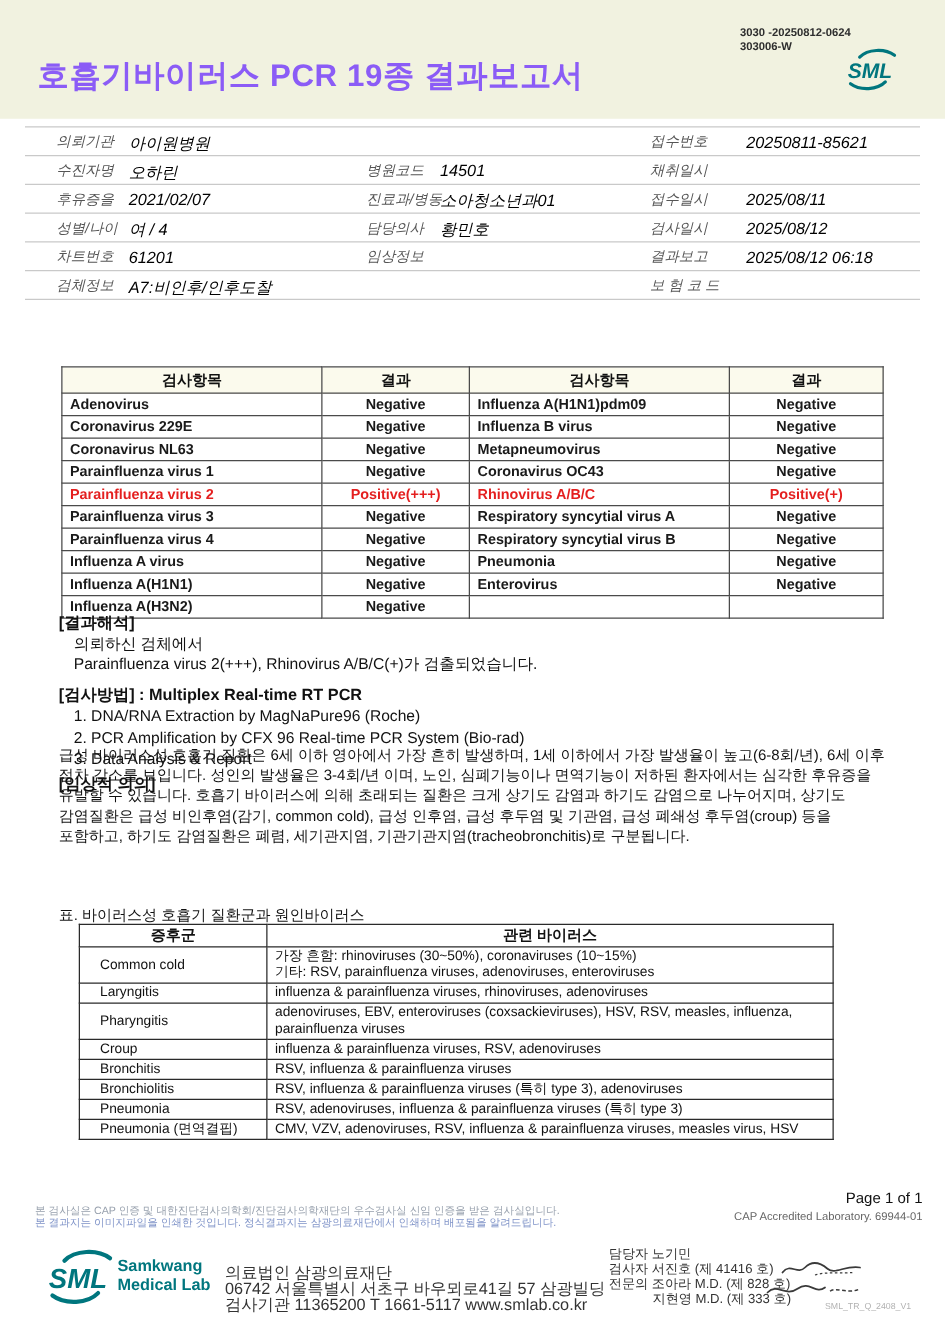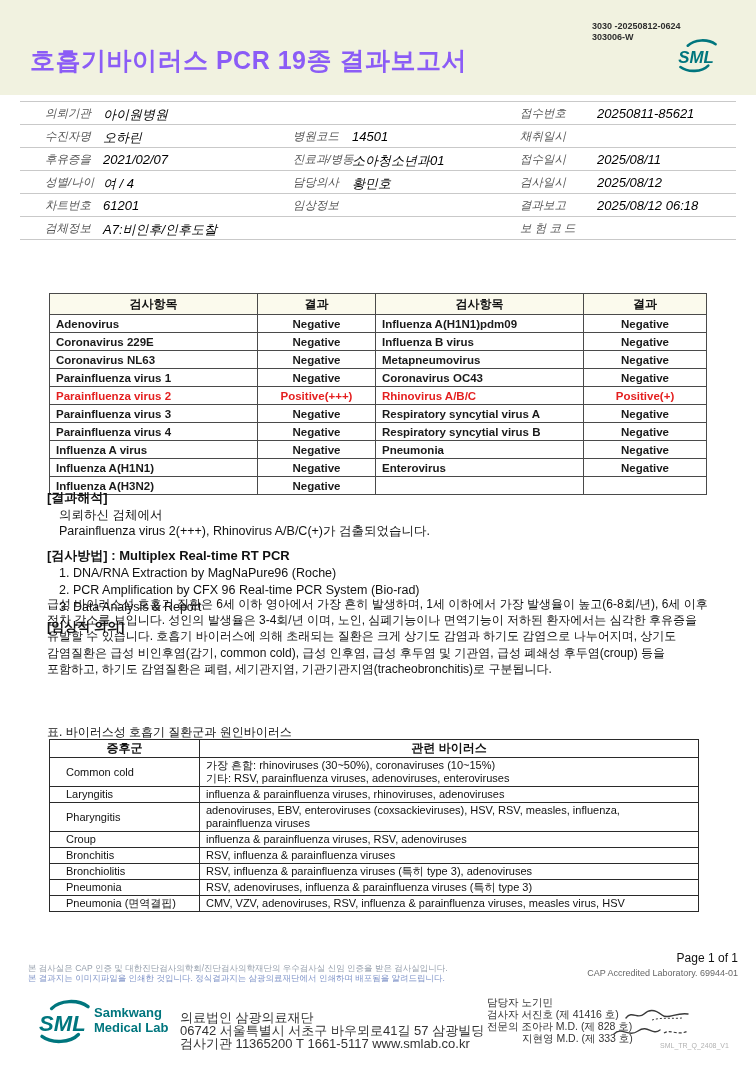--- a/index.html
+++ b/index.html
@@ -30,21 +30,21 @@
   .rtable td.name { text-align:left; padding:0 4px 0 6px; }
   .rtable td.res { text-align:center; }
   .c1{width:208px}.c2{width:118px}.c3{width:208px}.c4{width:123px}
   .pos { color:#e41f1f !important; }
   
   .sec-head { position:absolute; left:47px; font-size:13px; font-weight:bold; color:#111; }
   .sec-line { position:absolute; left:59px; font-size:12.5px; color:#111; }
   .clinical-body { position:absolute; left:47px; top:596px; width:672px; font-size:12px; line-height:16.2px; white-space:pre-line; color:#111; }
   .tbl-caption { position:absolute; left:47px; top:724px; font-size:12px; color:#111; }
   
-  .dtable { position:absolute; left:49px; top:739px; width:650px; }
+  .dtable { position:absolute; left:63px; top:739px; width:604px; }
   .dtable th, .dtable td { border:1px solid #2a2a2a; }
   .dtable th { height:16px; font-size:12px; font-weight:bold; }
   .dtable td { font-size:11px; line-height:13px; padding:1px 6px; vertical-align:middle; }
   .dtable td.syn { width:150px; padding-left:16px; }
   .dtable td.vir { white-space:pre-line; }
   
   .notice { position:absolute; left:28px; font-size:8.5px; white-space:nowrap; }
   .notice1 { top:957px; color:#7f93c8;margin-top:16px; }
   .notice2 { top:963px; color:#97a0ad; }
   .pagenum { position:absolute; right:18px; top:951px; font-size:12px; color:#111; }

